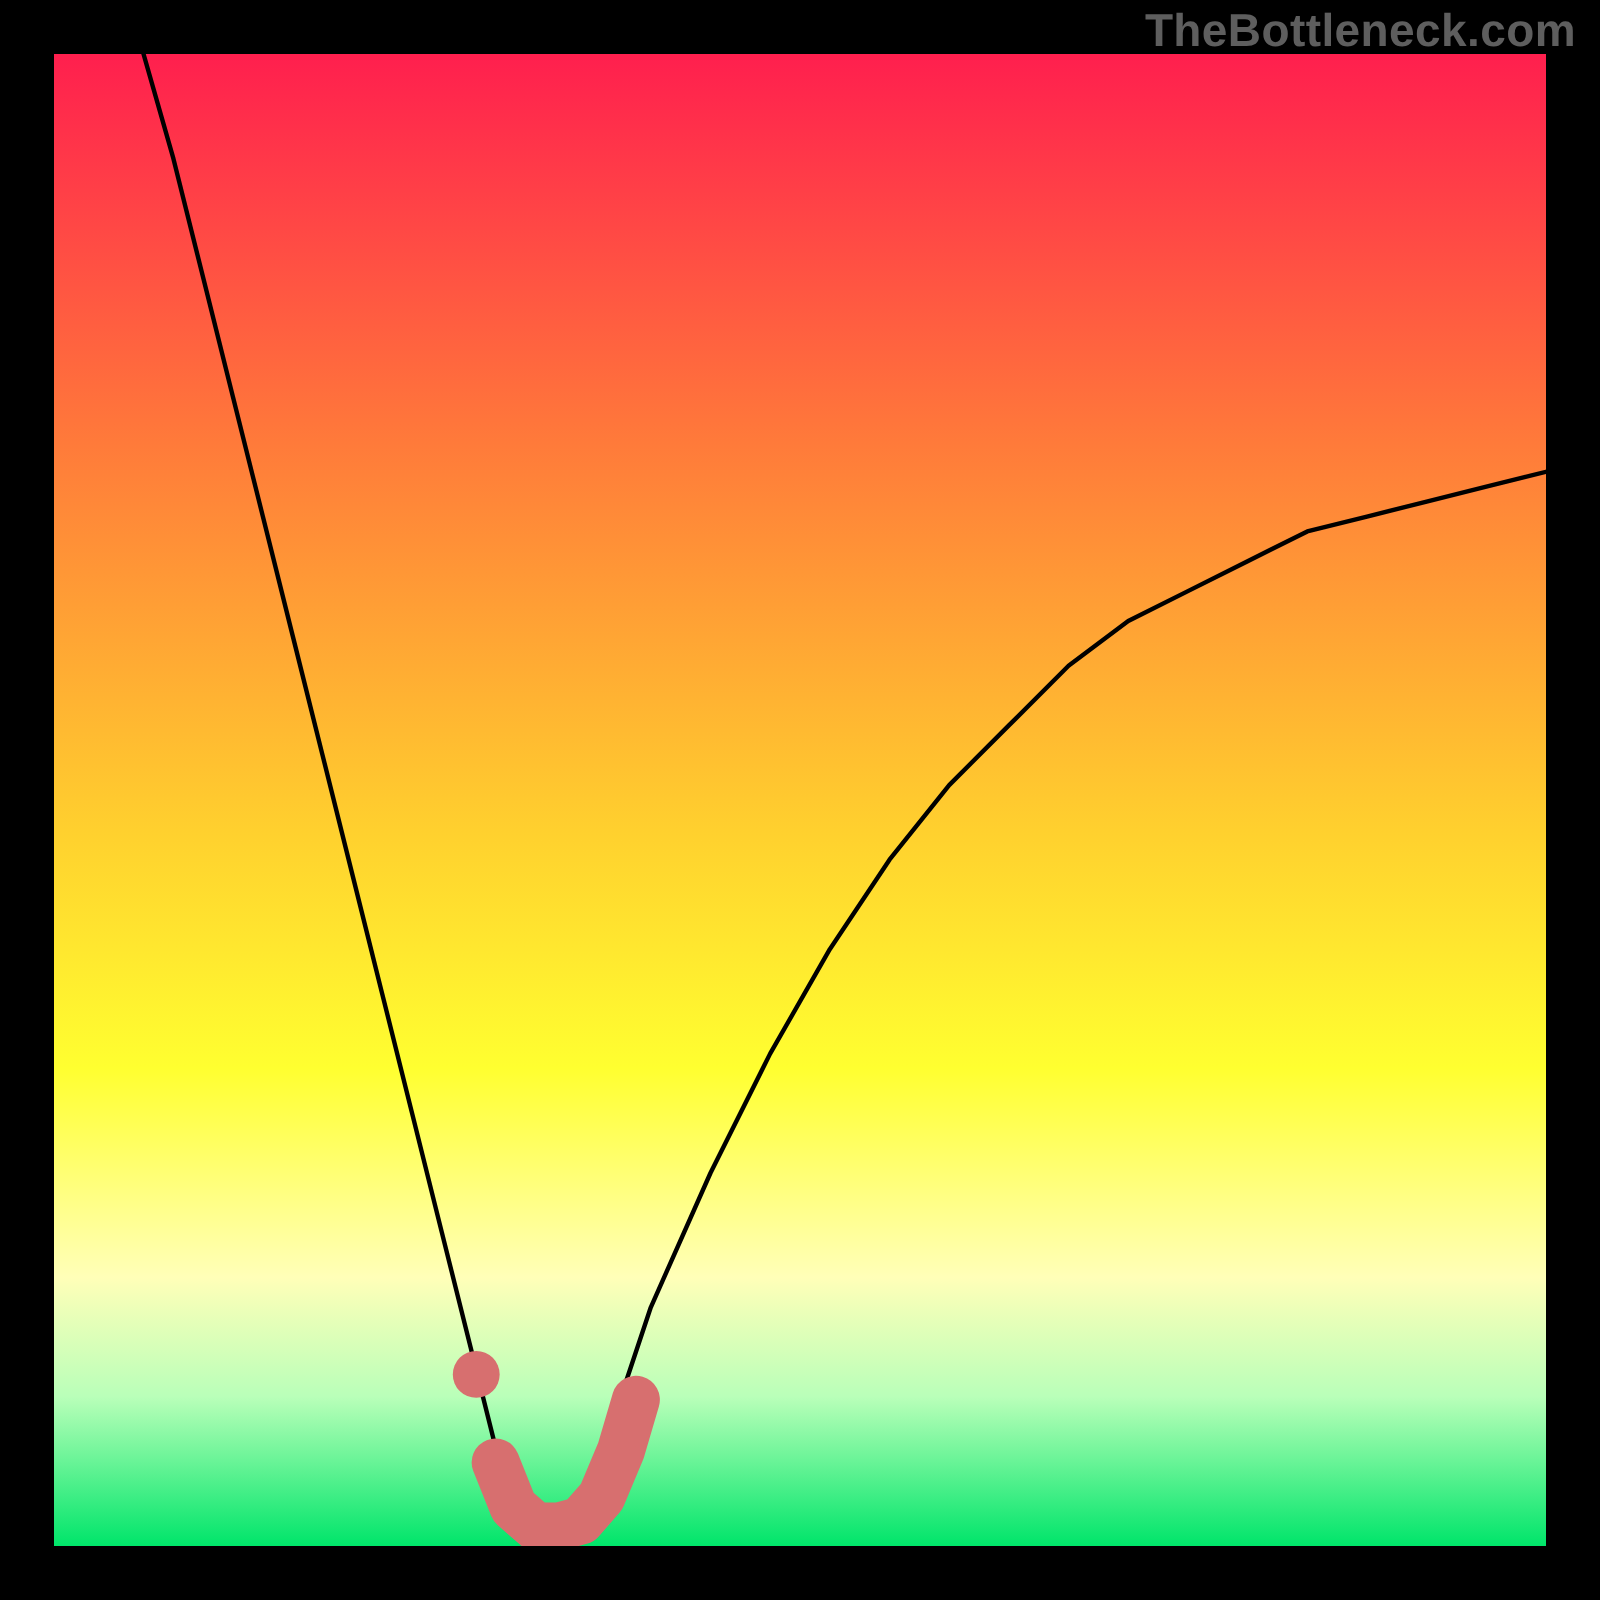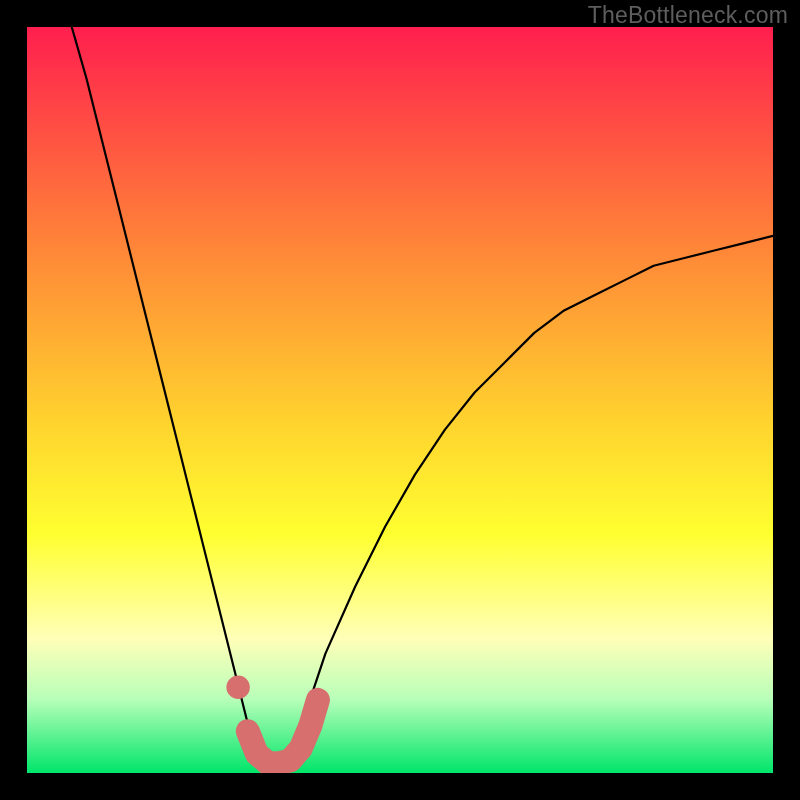--- a/index.html
+++ b/index.html
@@ -30,21 +30,21 @@
   .gradient {
     position: absolute;
     left: 0; top: 0; right: 0; bottom: 0;
   }
   .watermark {
     position: absolute;
     top: 2px;
     right: 12px;
     color: #5e5e5e;
     font-size: 23px;
-    font-weight: 400;
+    font-weight: 700;
     letter-spacing: 0.2px;
   }
   svg.curves {
     position: absolute;
     left: 0; top: 0;
     width: 746px;
     height: 746px;
   }
 </style>
 </head>

